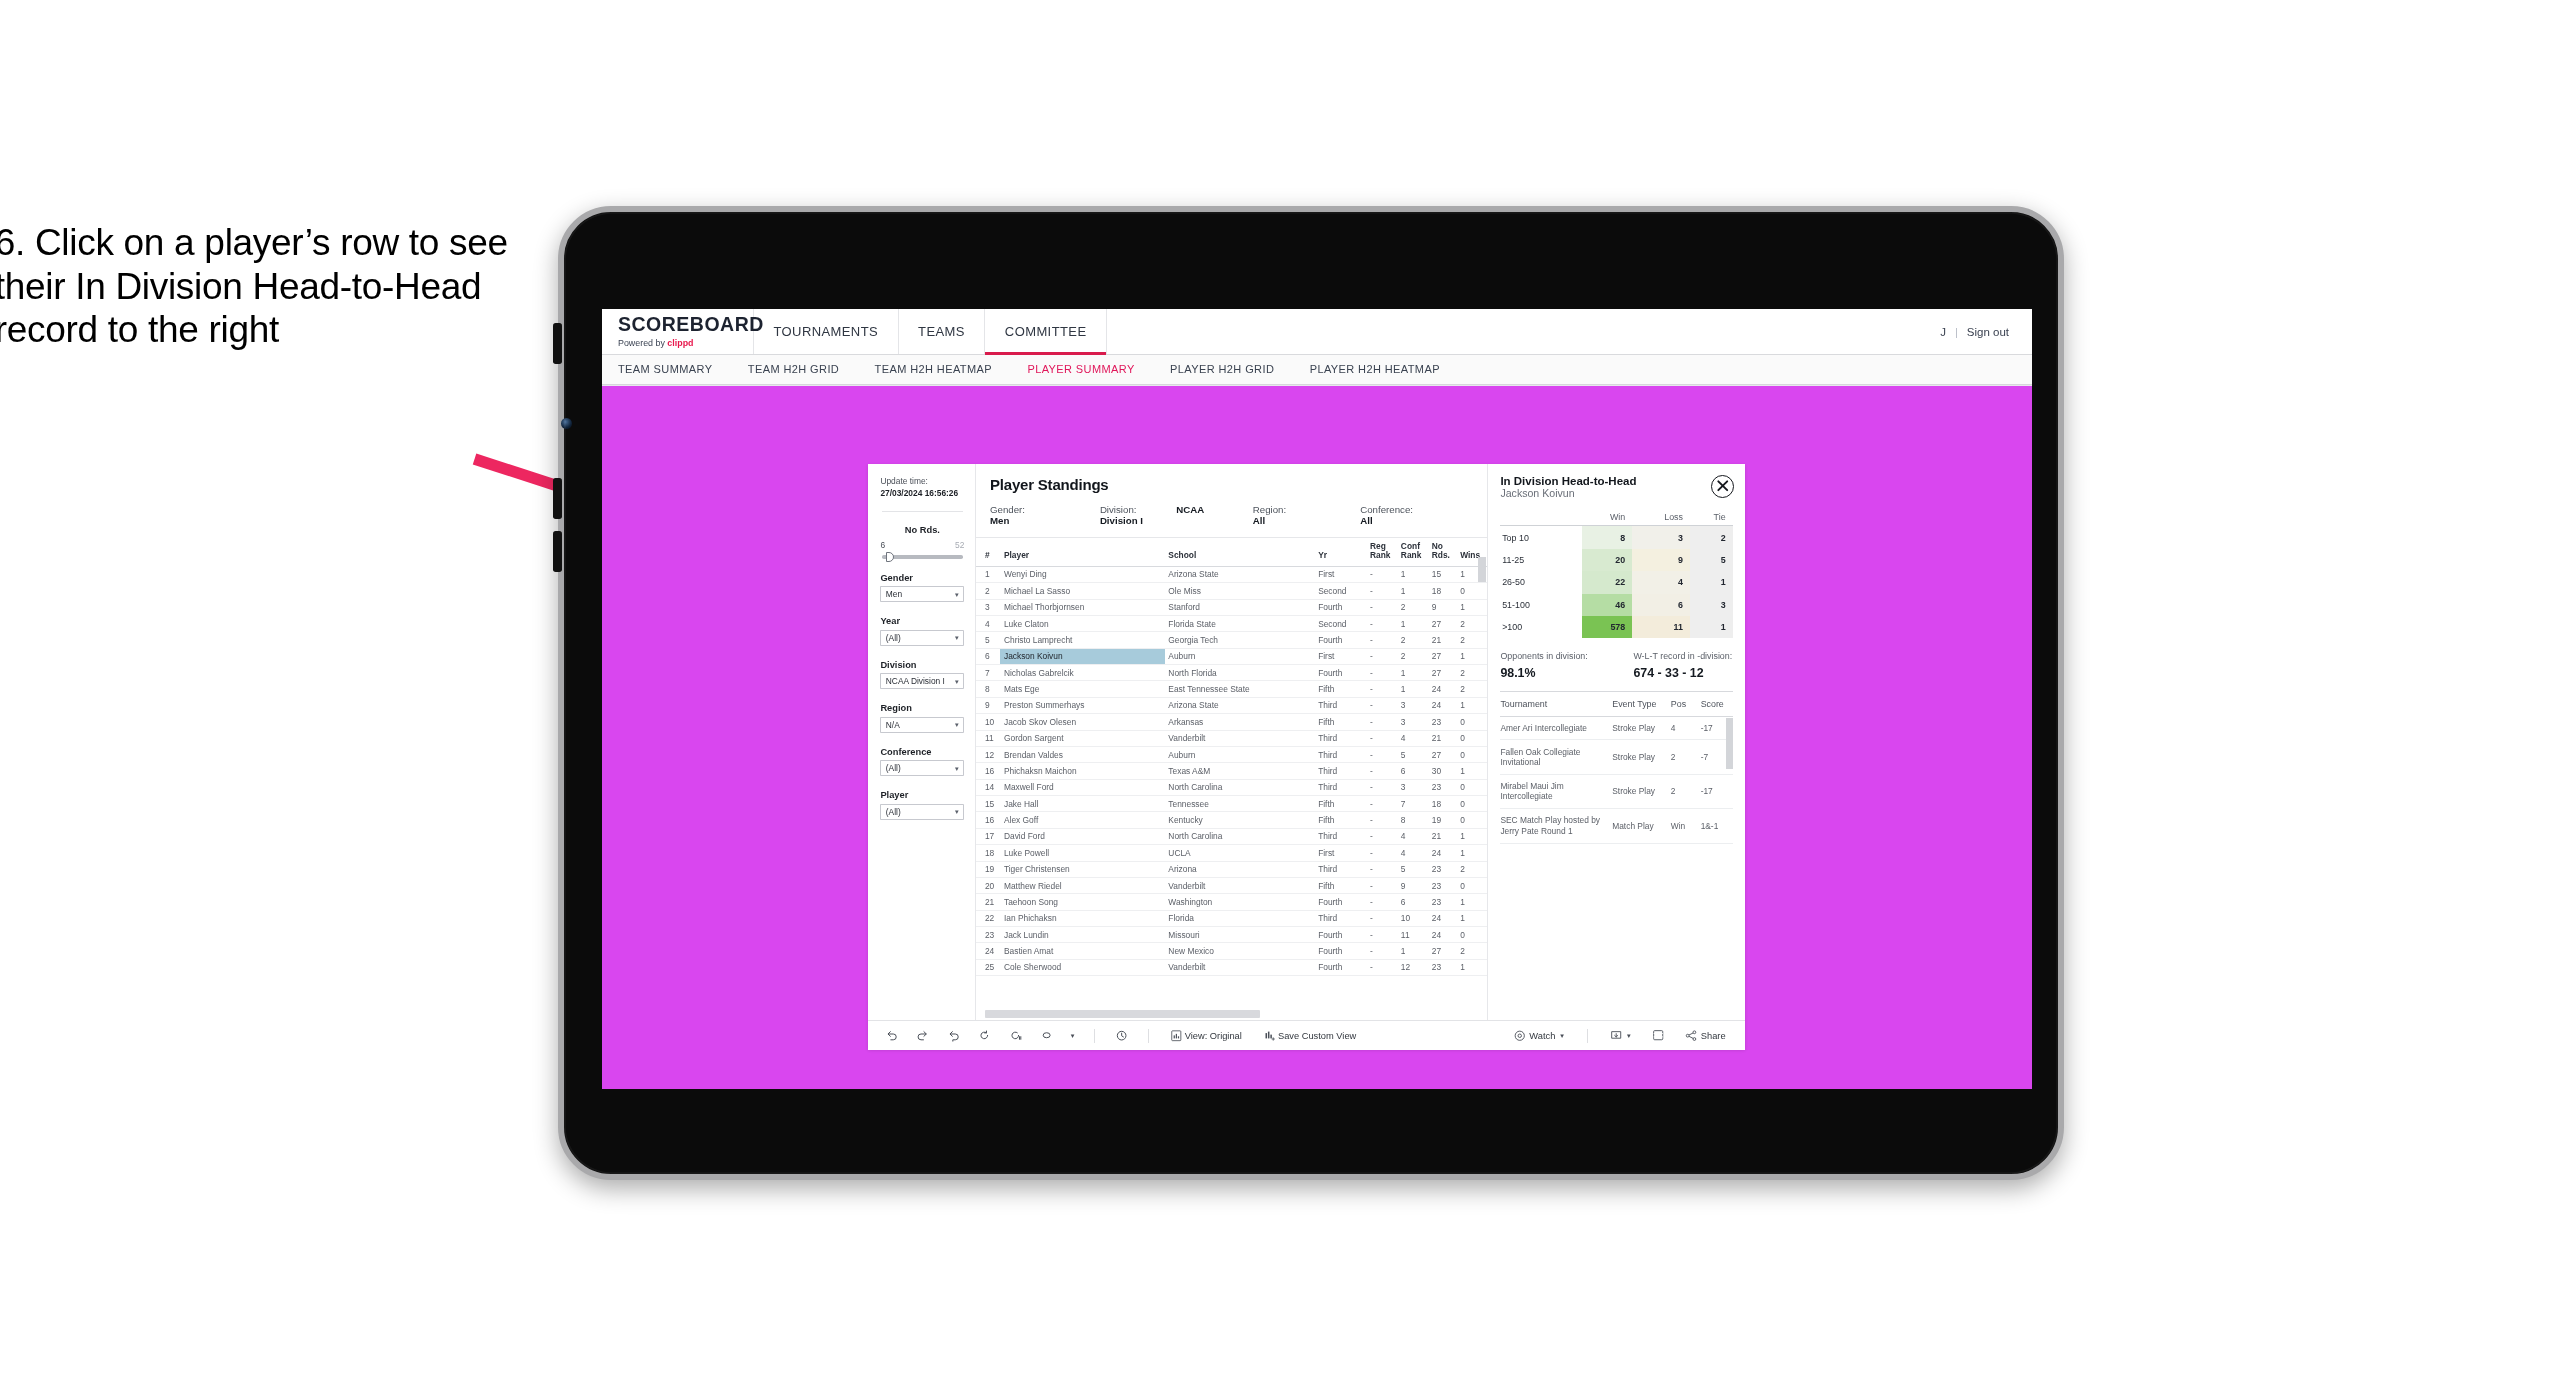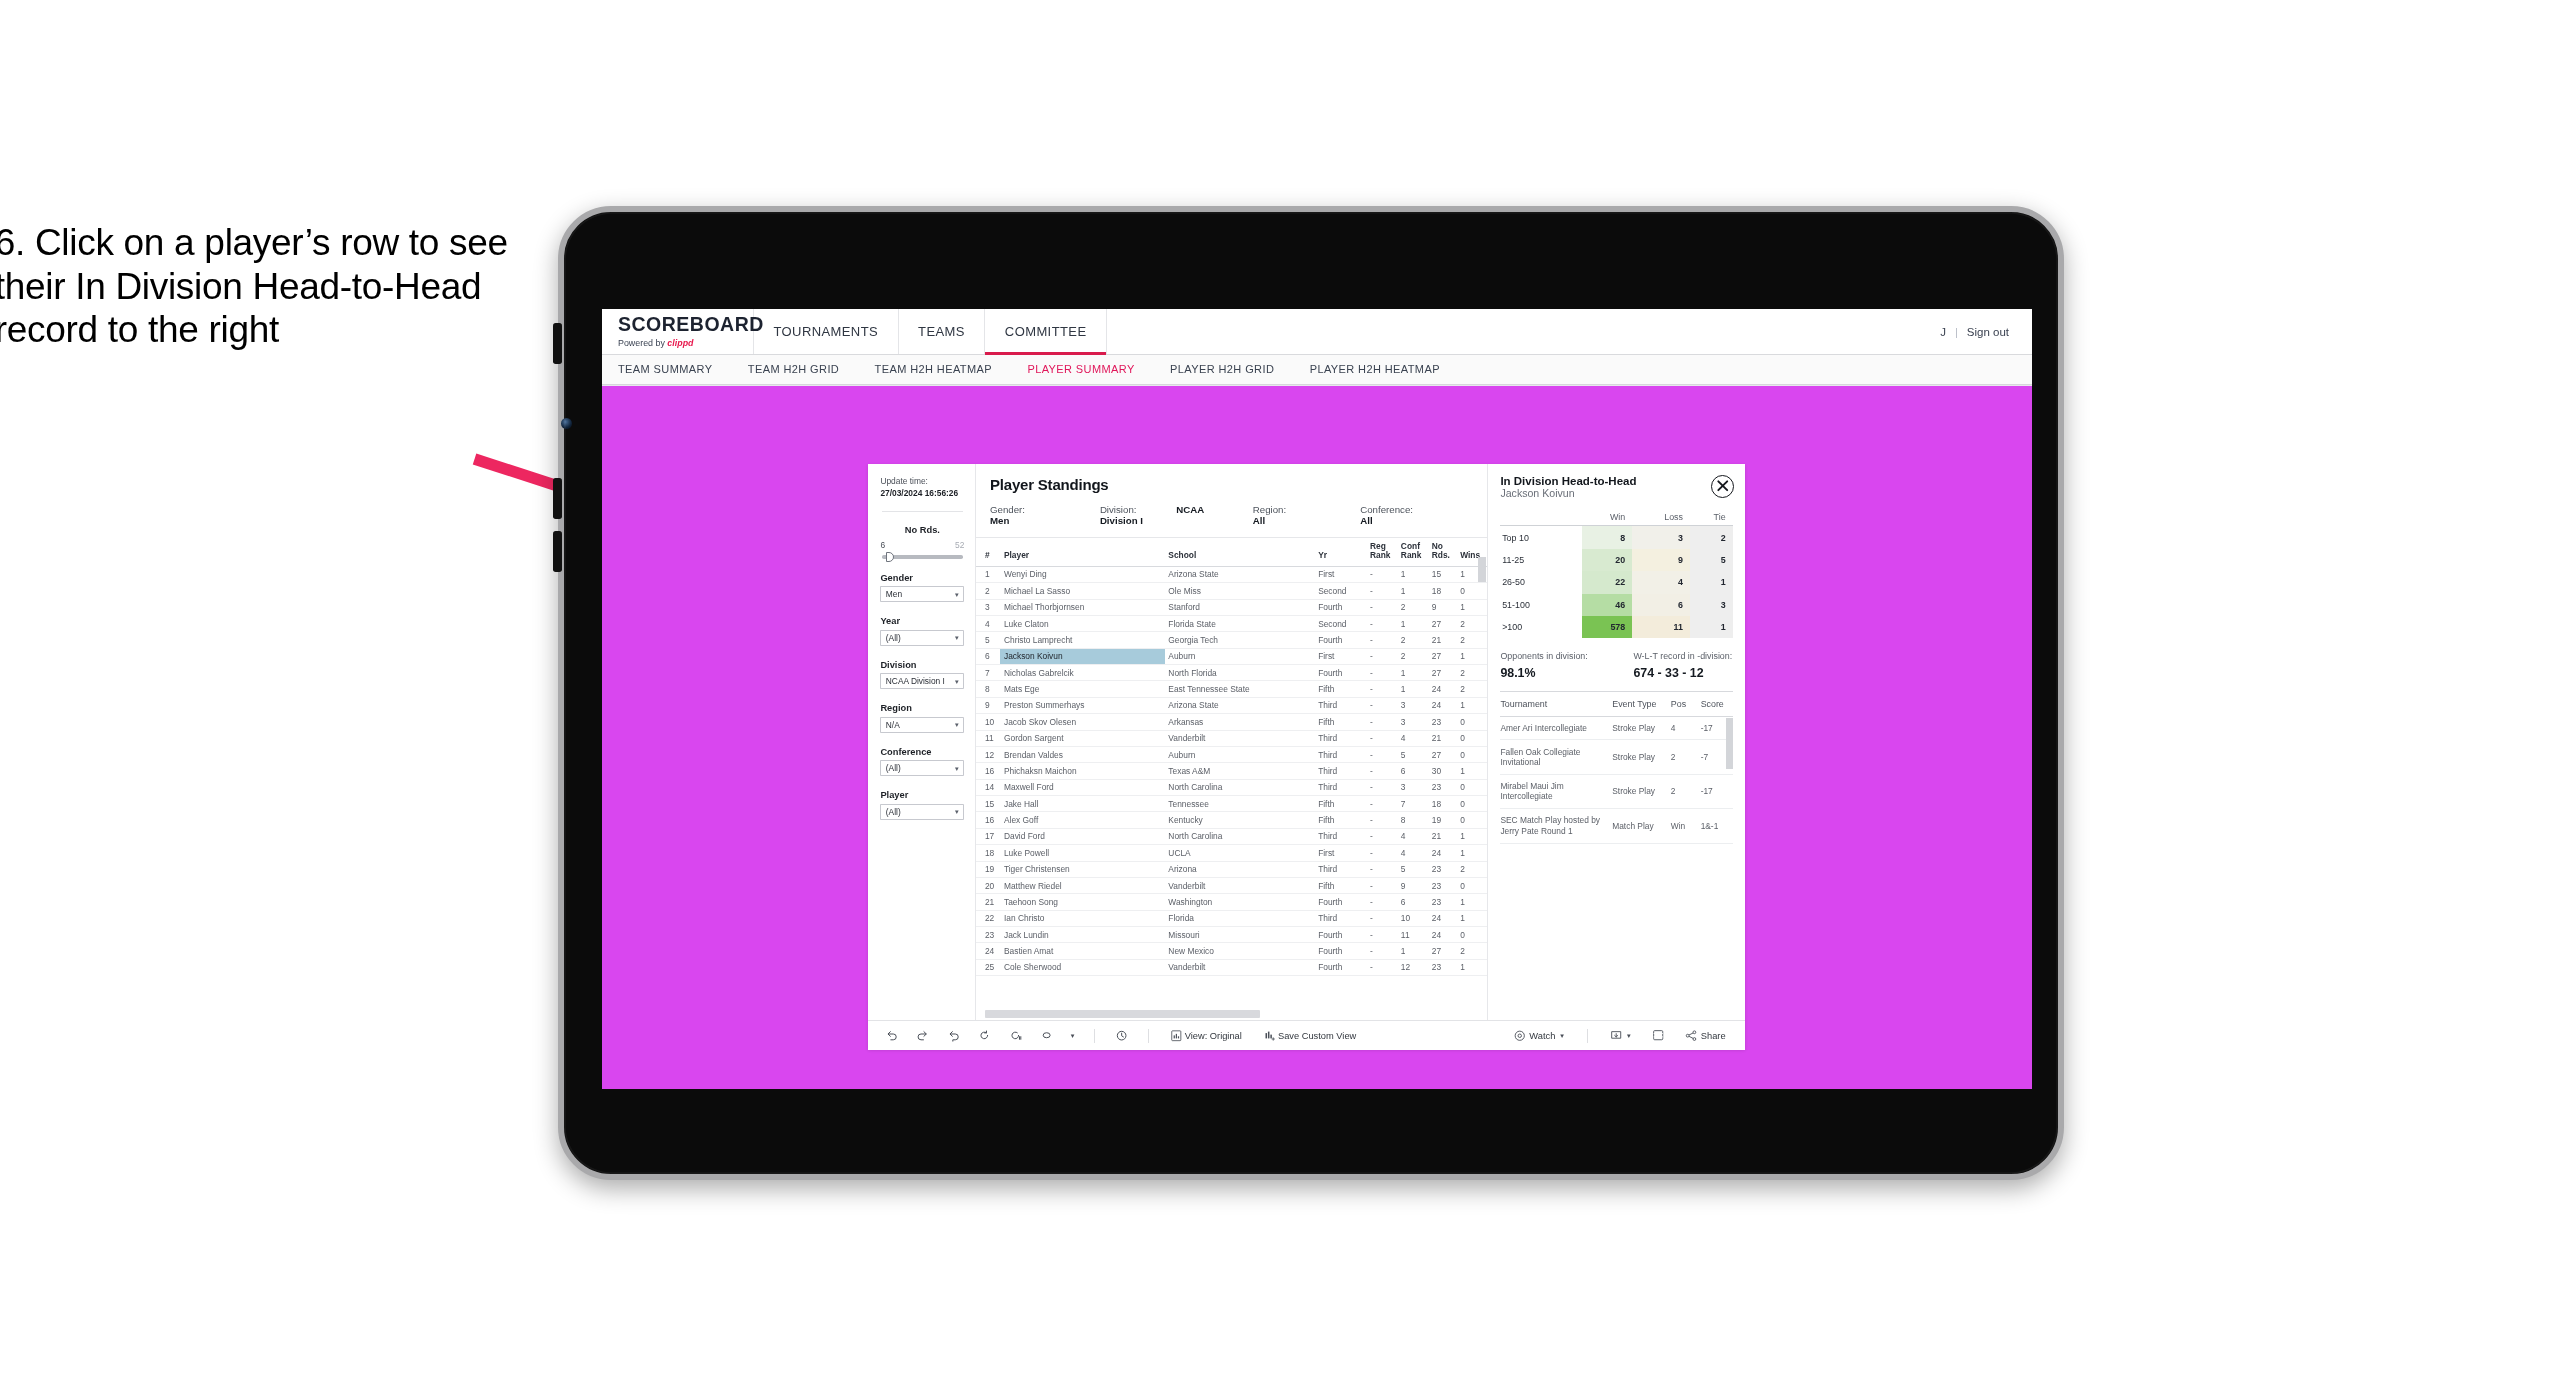--- a/index.html
+++ b/index.html
@@ -49,21 +49,21 @@
   
   #app-header {
     height: 46px; background: #fff; display:flex; align-items: stretch;
     border-bottom: 0.9px solid #d9dadd; position: relative;
   }
   .brand { width: 152px; display:flex; flex-direction:column; justify-content:center;
            padding-left: 16px; border-right: 0.9px solid #e4e5e8; }
   .brand-name { font-family:"Liberation Sans", sans-serif; font-weight:700;
                 font-size: 19.5px; letter-spacing: 0.5px; color:#1d2330; line-height:1; }
   .brand-sub { font-size: 8.9px; color:#3a4252; margin-top:2.7px; }
-  .brand-sub b { color:#e8174c; font-weight:700;font-style:italic; }
+  .brand-sub b { color:#e8174c; font-weight:700; }
   .nav-item { display:flex; align-items:center; padding: 0 19.5px; font-size: 13px;
               color:#2f3642; letter-spacing:0.4px; border-right:0.9px solid #e4e5e8;
               cursor:pointer; position:relative; }
   .nav-item.active::after{ content:""; position:absolute; left:0; right:0; bottom:-0.9px;
               height:2.7px; background:#d81b4c; }
   .header-right { margin-left:auto; display:flex; align-items:center; gap:8.9px;
                   padding-right: 23px; font-size: 11.5px; color:#3b4251; }
   .hr-sep { color:#b9bdc6; }
   .signout { cursor:pointer; }
 
@@ -524,21 +524,21 @@
                         <td class="c-player">Taehoon Song</td>
                         <td class="c-school">Washington</td>
                         <td class="c-yr">Fourth</td>
                         <td class="c-reg">-</td>
                         <td class="c-conf">6</td>
                         <td class="c-rds">23</td>
                         <td class="c-wins">1</td>
                       </tr>
                       <tr>
                         <td class="c-num">22</td>
-                        <td class="c-player">Ian Christo</td>
+                        <td class="c-player">Ian Phichaksn</td>
                         <td class="c-school">Florida</td>
                         <td class="c-yr">Third</td>
                         <td class="c-reg">-</td>
                         <td class="c-conf">10</td>
                         <td class="c-rds">24</td>
                         <td class="c-wins">1</td>
                       </tr>
                       <tr>
                         <td class="c-num">23</td>
                         <td class="c-player">Jack Lundin</td>

